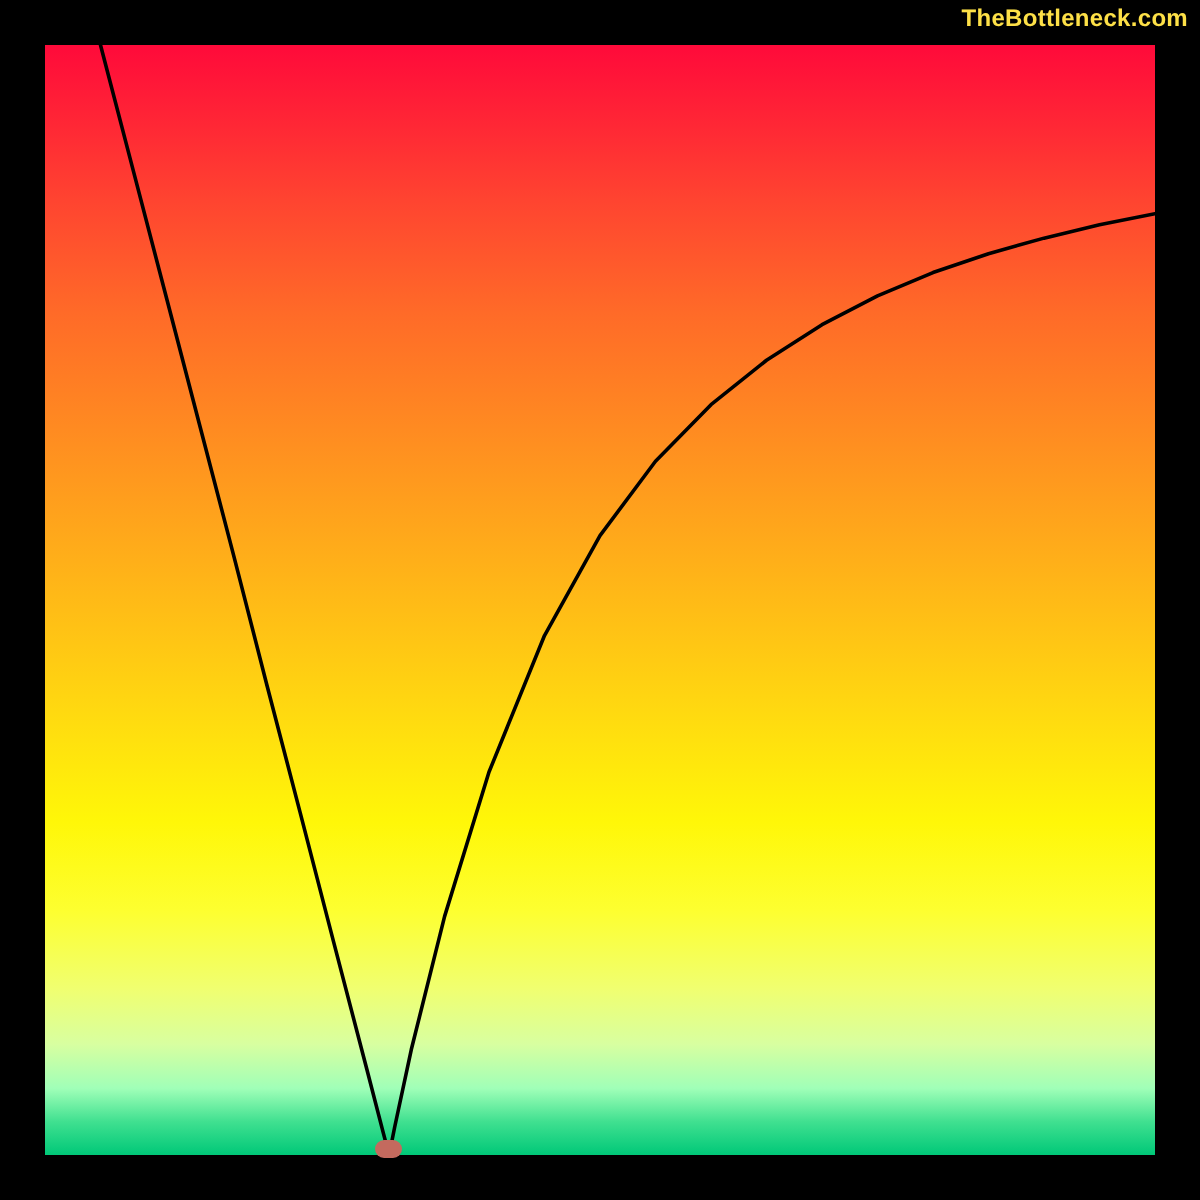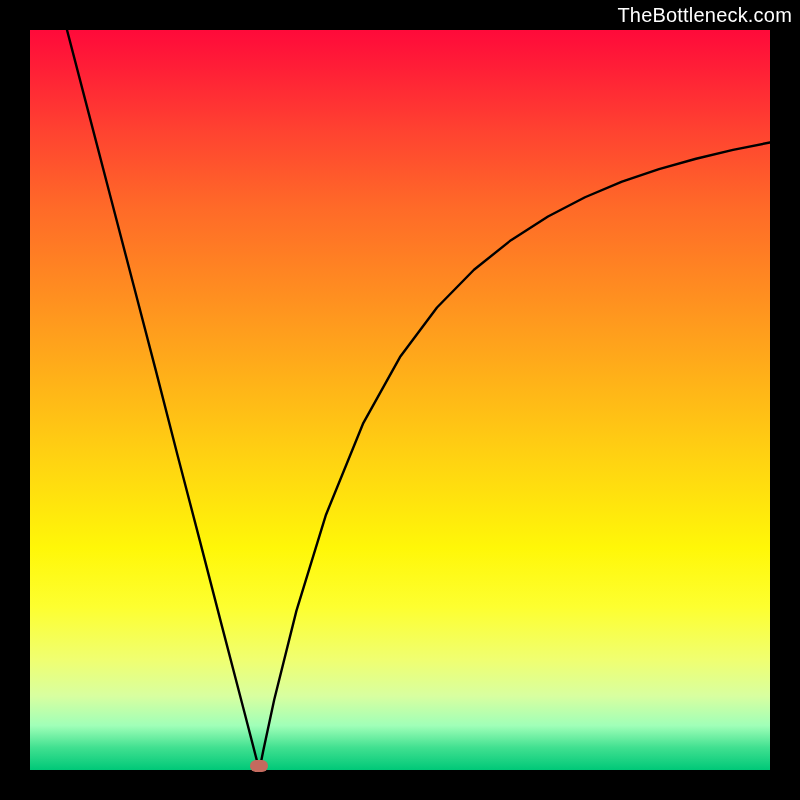--- a/index.html
+++ b/index.html
@@ -47,23 +47,23 @@
     position: absolute;
     left: 0;
     top: 0;
     width: 740px;
     height: 740px;
   }
   .watermark {
     position: absolute;
     top: 4px;
     right: 8px;
-    color: #ffffff;
-    font-size: 20px;
-    font-weight: 400;
+    color: #fde047;
+    font-size: 16px;
+    font-weight: 700;
     letter-spacing: 0.2px;
     user-select: none;
   }
   .marker {
     position: absolute;
     width: 18px;
     height: 12px;
     background: #c46a5e;
     border-radius: 6px;
     transform: translate(-50%, -50%);

